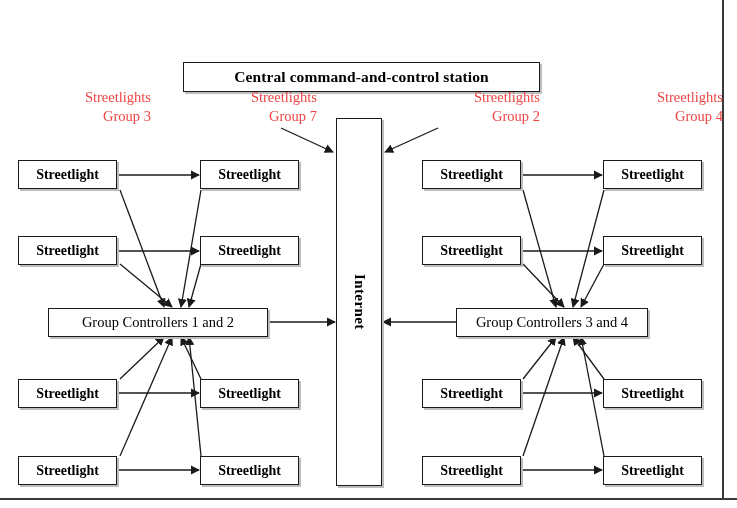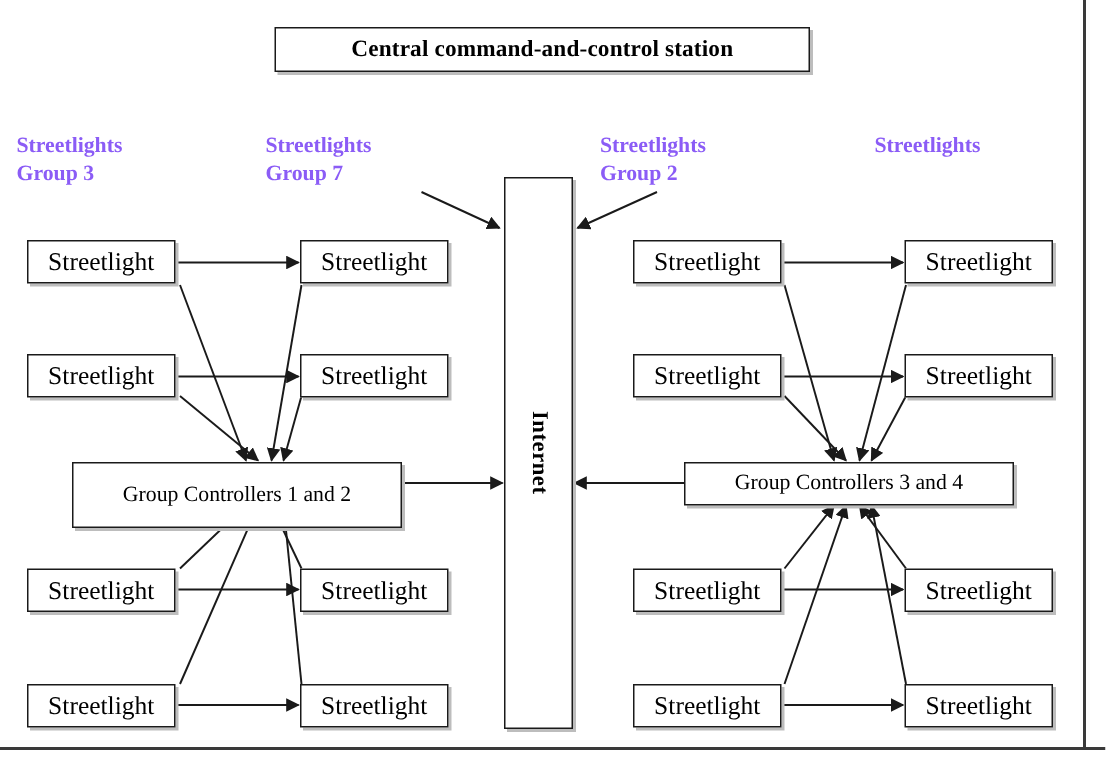--- a/index.html
+++ b/index.html
@@ -41,46 +41,47 @@
     align-items: center;
     justify-content: center;
     color: #000000;
     white-space: nowrap;
     z-index: 3;
   }
   .title-box {
     font-weight: bold;
     font-size: 15.5px;
     letter-spacing: 0.1px;
+    margin-top: 44px;
   }
   .streetlight {
-    font-size: 17px;
-    font-weight: normal;
+    font-size: 14px;
+    font-weight: bold;
   }
   .controller {
     font-size: 14.5px;
     font-weight: normal;
   }
   .internet-box {
     font-weight: bold;
     font-size: 15px;
   }
   .internet-box .vtext {
     writing-mode: vertical-rl;
     text-orientation: mixed;
     letter-spacing: 0.4px;
   }
 
   
   .group-label {
     position: absolute;
-    font-weight: bold;
+    font-weight: normal;
     font-size: 14.5px;
-    color: #8b5cf6;
-    text-align: left;
+    color: #ef4444;
+    text-align: right;
     line-height: 1.28;
     z-index: 3;
   }
   .group-label .l2 { display: block; }
 </style>
 </head>
 <body>
 
 <div id="figure">
 
@@ -146,20 +147,21 @@
   <div class="group-label" style="left:177px; top:88px; width:140px;">
     <span>Streetlights</span>
     <span class="l2">Group 7</span>
   </div>
   <div class="group-label" style="left:400px; top:88px; width:140px;">
     <span>Streetlights</span>
     <span class="l2">Group 2</span>
   </div>
   <div class="group-label" style="left:583px; top:88px; width:140px;">
     <span>Streetlights</span>
+    <span class="l2">Group 4</span>
   </div>
 
   <div class="node internet-box" style="left:336px; top:118px; width:46px; height:368px;">
     <span class="vtext">Internet</span>
   </div>
 
   <div class="node streetlight" style="left:18px; top:160px; width:99px; height:29px;">
     <span>Streetlight</span>
   </div>
   <div class="node streetlight" style="left:18px; top:236px; width:99px; height:29px;">
@@ -205,20 +207,20 @@
   <div class="node streetlight" style="left:603px; top:236px; width:99px; height:29px;">
     <span>Streetlight</span>
   </div>
   <div class="node streetlight" style="left:603px; top:379px; width:99px; height:29px;">
     <span>Streetlight</span>
   </div>
   <div class="node streetlight" style="left:603px; top:456px; width:99px; height:29px;">
     <span>Streetlight</span>
   </div>
 
-  <div class="node controller" style="left:48px; top:308px; width:220px; height:44px;">
+  <div class="node controller" style="left:48px; top:308px; width:220px; height:29px;">
     <span>Group Controllers 1 and 2</span>
   </div>
-  <div class="node controller" style="left:456px; top:308px; width:220px; height:29px;">
+  <div class="node controller" style="left:456px; top:308px; width:192px; height:29px;">
     <span>Group Controllers 3 and 4</span>
   </div>
 
 </div>
 
 </body></html>

